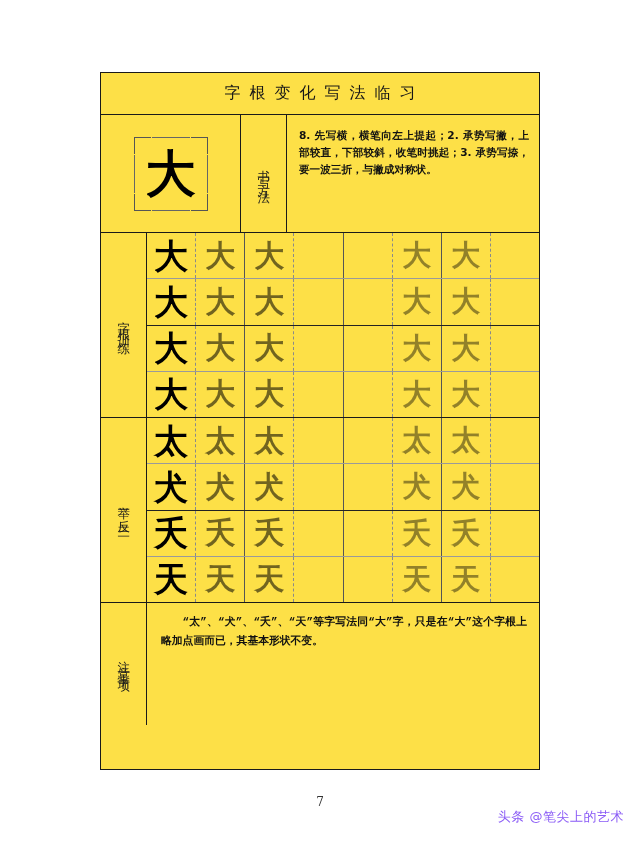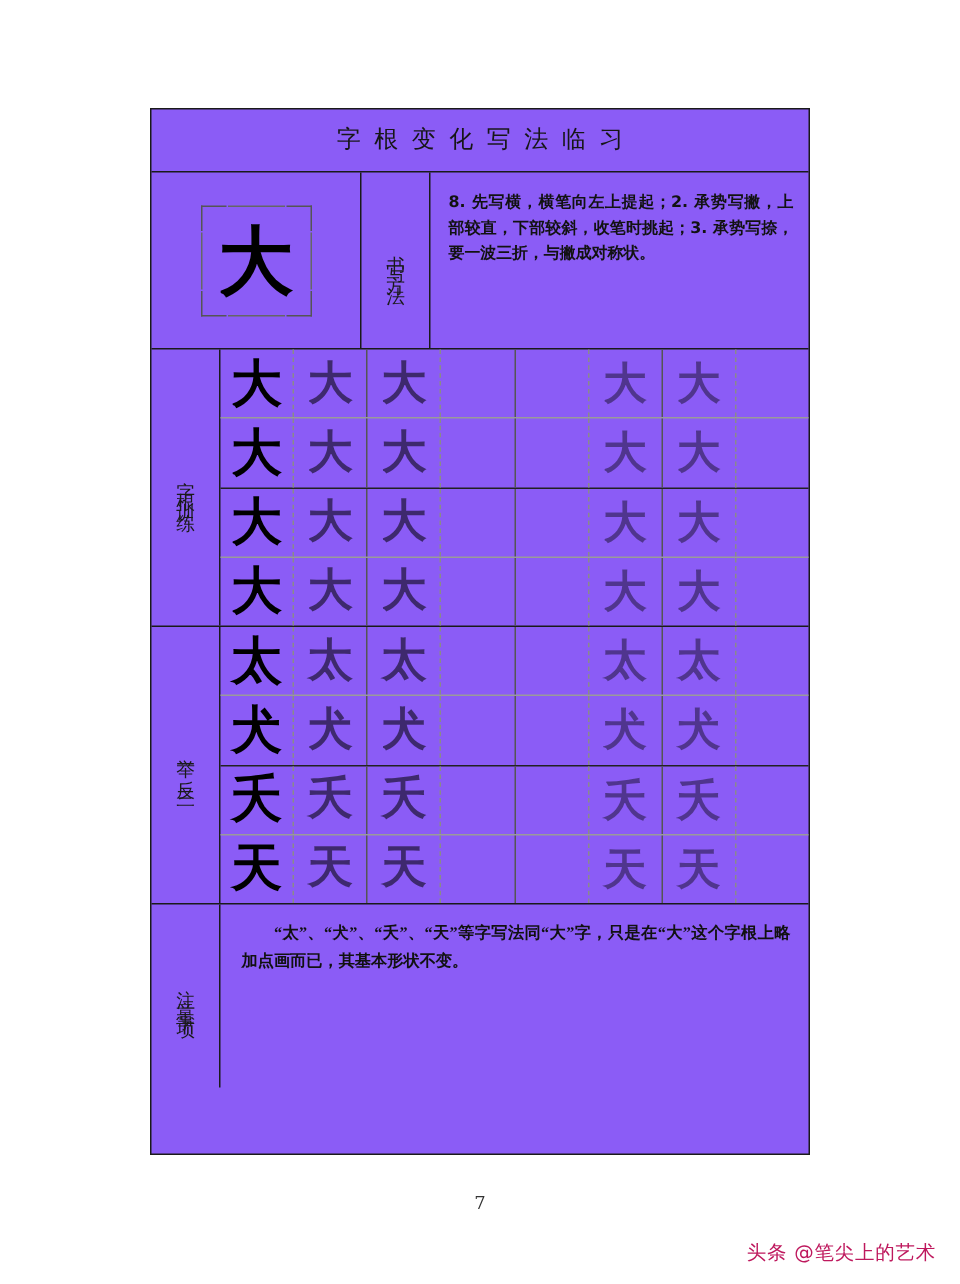--- a/index.html
+++ b/index.html
@@ -18,21 +18,21 @@
 
   
   .sheet {
     position: absolute;
     left: 100px;
     top: 72px;
     width: 440px;
     height: 698px;
     border: 1.6px solid #1a1a1a;
     box-sizing: border-box;
-    background: #8b5cf6;
+    background: #fde047;
   }
 
   
   .row {
     display: flex;
     box-sizing: border-box;
     width: 100%;
   }
   .rowline { border-bottom: 1.5px solid #1a1a1a; }
 
@@ -196,40 +196,40 @@
     padding: 10px 12px 10px 14px;
     box-sizing: border-box;
   }
   .notes-p {
     font-size: 10.8px;
     line-height: 1.72;
     color: #111;
     text-align: justify;
     text-indent: 2em;
     margin: 0 0 2px 0;
-    font-family: Liberation Serif, serif;
+    font-family: Liberation Mono, monospace;
     font-weight: 700;
   }
 
   
   .page-number {
     position: absolute;
     left: 0; right: 0;
     top: 795px;
     text-align: center;
     font-size: 12px;
     color: #333;
     font-family: "DejaVu Serif", "Liberation Serif", serif;
   }
   .watermark {
     position: absolute;
     right: 16px;
-    top: 826px;
+    top: 808px;
     font-size: 13px;
-    color: #be185d;
+    color: #8b5cf6;
     letter-spacing: .5px;
     font-family: "DejaVu Sans", "Liberation Sans", sans-serif;
     white-space: nowrap;
   }
 </style>
 </head>
 <body>
 
 <div class="sheet">
 

